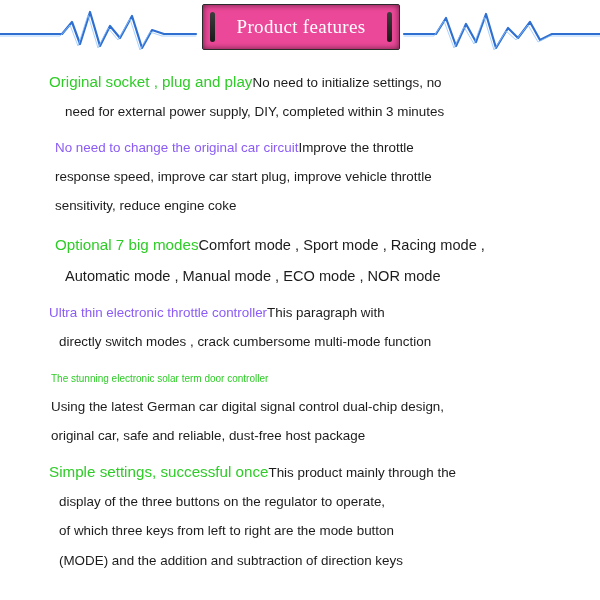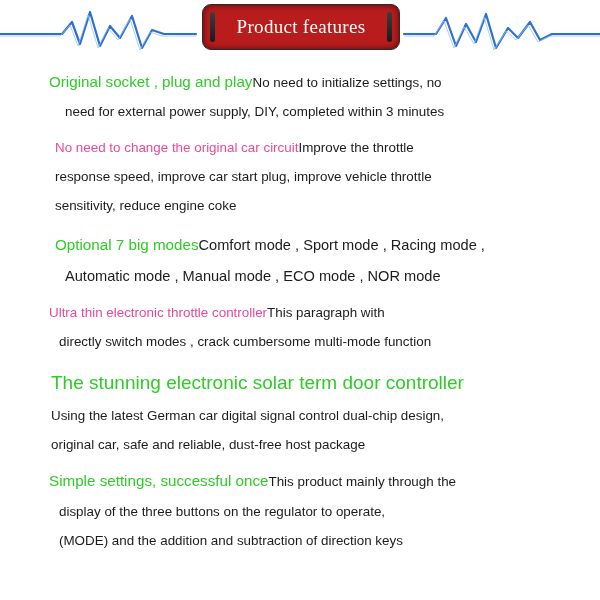--- a/index.html
+++ b/index.html
@@ -33,22 +33,22 @@
     top: 0;
     width: 600px;
     height: 62px;
   }
   .banner-plate {
     position: absolute;
     left: 202px;
     top: 4px;
     width: 196px;
     height: 44px;
-    background: #b91c1c;
-    border-radius: 9px;
+    background: #ec4899;
+    border-radius: 2px;
     border: 1px solid #2b2b2b;
     box-shadow: 0 0 6px rgba(0,0,0,0.6) inset;
     display: flex;
     align-items: center;
     justify-content: center;
   }
   .banner-plate::before,
   .banner-plate::after {
     content: "";
     position: absolute;
@@ -80,39 +80,39 @@
     padding: 0 22px 0 42px;
     margin-bottom: 9px;
   }
   .block p {
     margin: 7px;
     font-size: 13.4px;
     line-height: 1.65;
     color: #1c1c1c;
   }
   .hl {
-    color: #ec4899;
+    color: #8b5cf6;
   }
   .hl-big {
     color: #2fcc28;
     font-size: 15.2px;
   }
   .body-text {
     color: #1c1c1c;
   }
 
   
   .b1 { padding-left: 42px; padding-right: 48px; }
   .b1 p { text-indent: 0; }
   .b2 { padding-left: 48px; padding-right: 60px; margin-top: 14px; }
   .b3 { padding-left: 48px; padding-right: 16px; margin-top: 14px; }
   .b3 p { font-size: 14.6px; }
   .b4 { padding-left: 42px; margin-top: 14px; }
   .b5 { padding-left: 44px; padding-right: 48px; margin-top: 14px; }
-  .b5 .hl-big { font-size: 19px; }
+  .b5 .hl-big { font-size: 10px; }
   .b6 { padding-left: 42px; padding-right: 46px; margin-top: 12px; }
   .indent-1 { padding-left: 16px; }
   .indent-2 { padding-left: 10px; }
 </style>
 </head>
 <body>
 
 <div class="page">
 
   <div class="banner">
@@ -185,18 +185,21 @@
     </div>
 
     <div class="block b6">
       <p>
         <span class="hl-big">Simple settings, successful once</span><span class="body-text">This product mainly through the</span>
       </p>
       <p class="indent-2">
         <span class="body-text">display of the three buttons on the regulator to operate,</span>
       </p>
       <p class="indent-2">
+        <span class="body-text">of which three keys from left to right are the mode button</span>
+      </p>
+      <p class="indent-2">
         <span class="body-text">(MODE) and the addition and subtraction of direction keys</span>
       </p>
     </div>
 
   </div>
 </div>
 
 </body></html>

